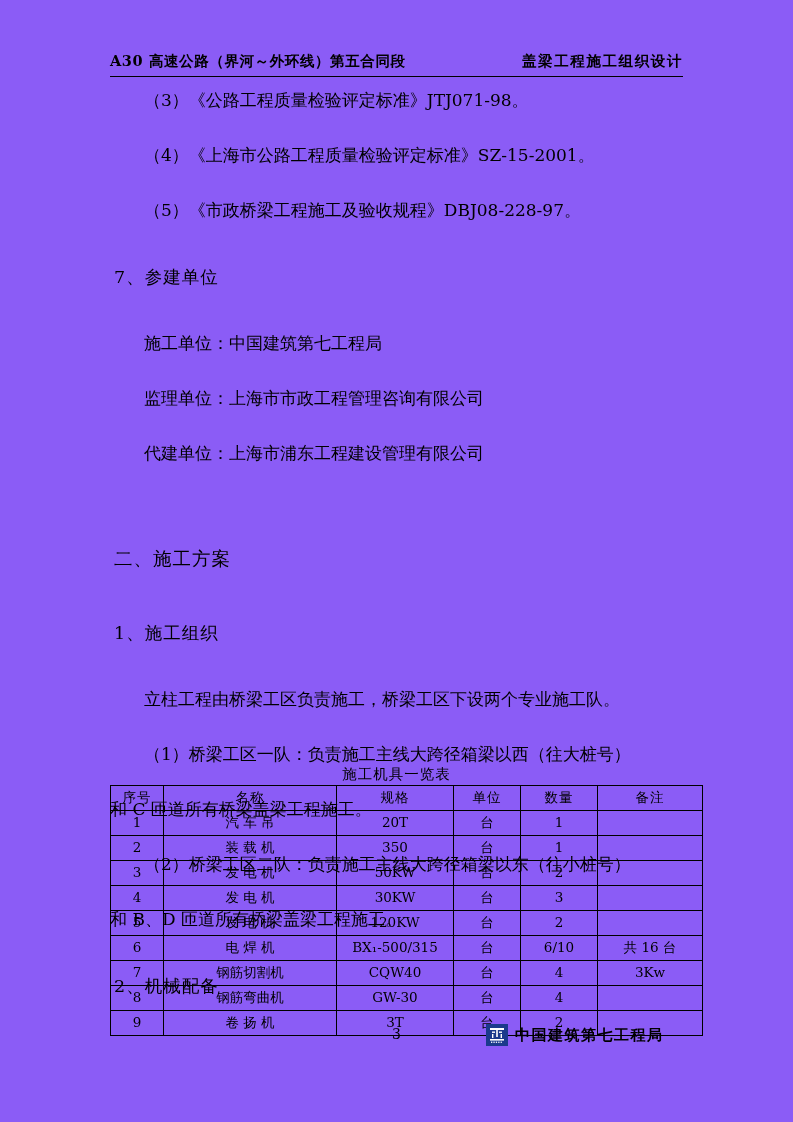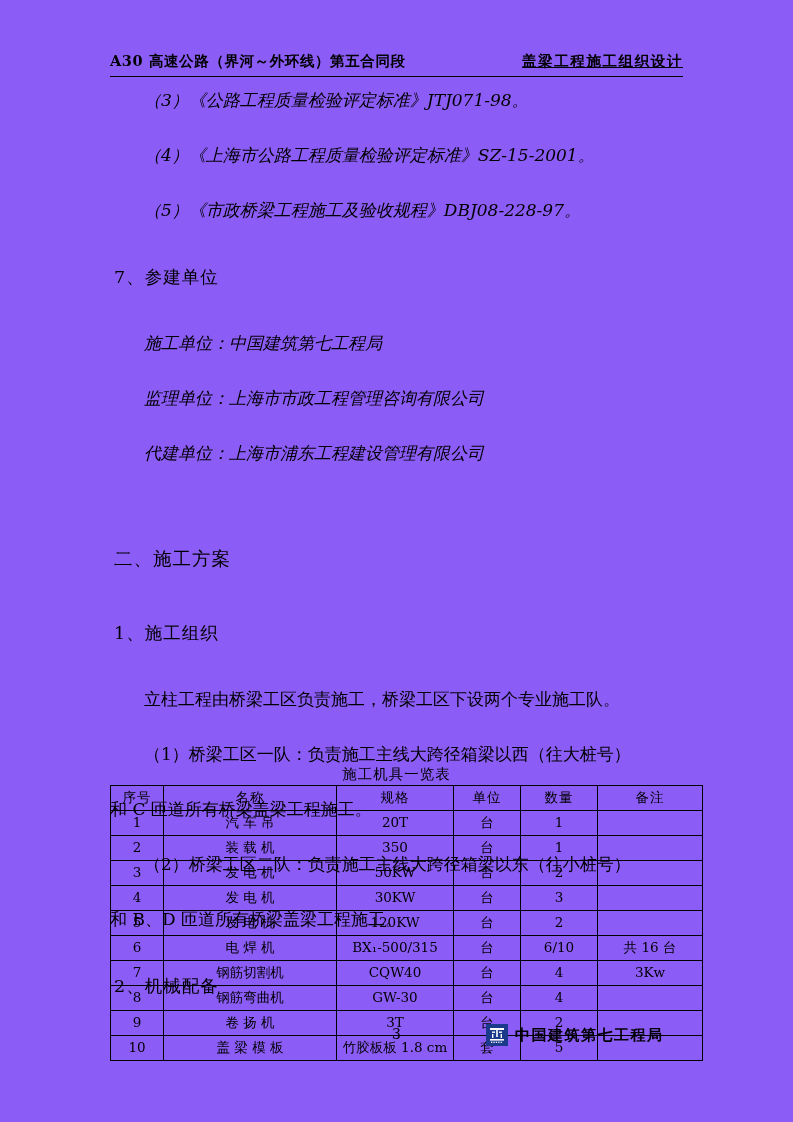--- a/index.html
+++ b/index.html
@@ -27,21 +27,21 @@
     top: 52px;
     width: 573px;
     display: flex;
     justify-content: space-between;
     align-items: baseline;
     font-weight: bold;
     font-size: 14.5px;
     letter-spacing: 0.6px;
   }
   .doc-header .hdr-left { white-space: nowrap; }
-  .doc-header .hdr-right { white-space: nowrap; letter-spacing: 1.6px; text-decoration: underline; }
+  .doc-header .hdr-right { white-space: nowrap; letter-spacing: 1.6px; }
   .header-rule {
     position: absolute;
     left: 110px;
     top: 76px;
     width: 573px;
     height: 0;
     border-top: 1.2px solid #000;
   }
 
   
@@ -54,21 +54,21 @@
 
   p.line {
     margin: 0;
     font-size: 17px;
     line-height: 1.0;
     white-space: nowrap;
   }
   .sp-para { height: 38px; }
   .sp-heading { height: 42px; }
 
-  .indent-1 { padding-left: 34px; font-style: italic; }  
+  .indent-1 { padding-left: 34px; }  
   .indent-2 { padding-left: 34px; }
 
   .heading {
     font-weight: normal;
     font-size: 17.5px;
     letter-spacing: 1px;
     margin: 4px;
     white-space: nowrap;
   }
   .heading-l1 { font-size: 18.5px; }
@@ -271,28 +271,20 @@
           <td class="c-unit">台</td>
           <td class="c-qty">4</td>
           <td class="c-rem"></td>
         </tr>
         <tr>
           <td class="c-no">9</td>
           <td class="c-name">卷 扬 机</td>
           <td class="c-spec">3T</td>
           <td class="c-unit">台</td>
           <td class="c-qty">2</td>
-          <td class="c-rem"></td>
-        </tr>
-        <tr>
-          <td class="c-no">10</td>
-          <td class="c-name">盖 梁 模 板</td>
-          <td class="c-spec">竹胶板板 1.8 cm</td>
-          <td class="c-unit">套</td>
-          <td class="c-qty">5</td>
           <td class="c-rem"></td>
         </tr>
       </tbody>
   </table>
 
   <div class="page-number">3</div>
   <div class="footer-brand">
     <span class="brand-logo">
       <svg width="22" height="22" viewBox="0 0 22 22" aria-hidden="true">
         <rect x="0" y="0" width="22" height="22" fill="#1b3a8c"></rect>

